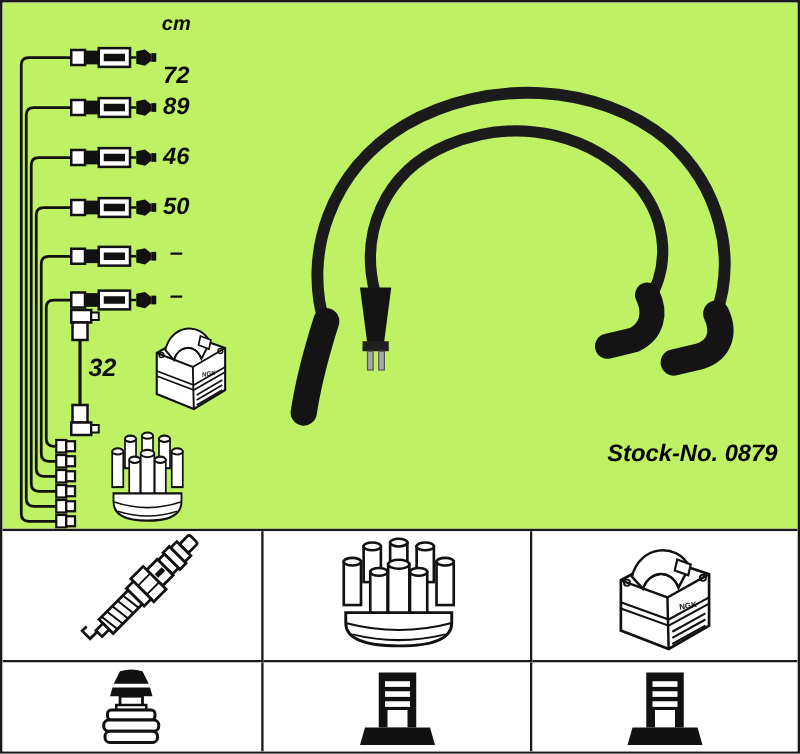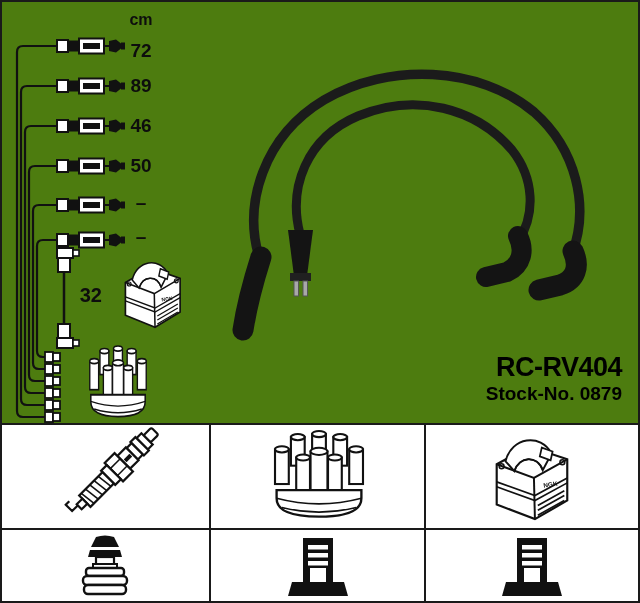--- a/index.html
+++ b/index.html
@@ -1,26 +1,26 @@
 <!DOCTYPE html>
 <html><head>
 <meta charset="utf-8">
 <style>
   html,body{margin:0;padding:0;background:#e8e8e8;}
   .page{
     position:relative;width:640px;height:603px;box-sizing:border-box;
     background:#ffffff;border:2px solid #1a1a1a;overflow:hidden;
     font-family:"Liberation Sans","DejaVu Sans",sans-serif;color:#111;
   }
-  .top-panel{position:absolute;left:0;top:0;width:636px;height:421px;background:#4d7c0f;}
+  .top-panel{position:absolute;left:0;top:0;width:636px;height:421px;background:#bef264;font-style:italic;}
   .mlabel{position:absolute;left:120px;width:38px;text-align:center;
           font-weight:bold;font-size:19px;line-height:22px;color:#0d0d0d;}
   .unit-label{position:absolute;left:120px;top:9px;width:38px;text-align:center;
           font-weight:bold;font-size:16px;color:#0d0d0d;}
-  .coil-len-label{position:absolute;left:60px;top:282px;width:40px;text-align:right;
+  .coil-len-label{position:absolute;left:60px;top:282px;width:40px;text-align:center;
           font-weight:bold;font-size:20px;color:#0d0d0d;}
   .product-block{position:absolute;right:16px;top:350px;width:230px;text-align:right;color:#000;}
   .product-code{font-weight:bold;font-size:27px;line-height:30px;letter-spacing:-0.5px;}
   .product-stock{font-weight:bold;font-size:19px;line-height:23px;}
   .legend-grid{
     position:absolute;left:0;top:421px;width:636px;height:178px;
     display:grid;grid-template-columns:209px 215px 1fr;grid-template-rows:105px 1fr;
     border-top:2px solid #1a1a1a;background:#fff;
   }
   .cell{display:flex;align-items:center;justify-content:center;background:#fff;}
@@ -135,21 +135,21 @@
 
       <g>
         <use href="#coil-art" transform="translate(112,250) scale(0.76,0.8)"></use>
       </g>
       <g>
         <use href="#cap-art" transform="translate(82,344) scale(0.68,0.84)"></use>
       </g>
     </svg>
 
     <div class="unit-label">cm</div>
-    <div class="mlabel" style="top:38px">72</div>
+    <div class="mlabel" style="top:48px">72</div>
     <div class="mlabel" style="top:73px">89</div>
     <div class="mlabel" style="top:113px">46</div>
     <div class="mlabel" style="top:153px">50</div>
     <div class="mlabel" style="top:190px">–</div>
     <div class="mlabel" style="top:224px">–</div>
     <div class="coil-len-label">32</div>
 
     <svg style="position:absolute;left:222px;top:62px" width="398" height="282" viewBox="0 0 398 282">
       <g stroke-linecap="round">
 
@@ -162,21 +162,20 @@
           <polygon points="64,166 89,166 83,212 70,212" fill="#141414"></polygon>
           <rect x="66" y="209" width="21" height="8" fill="#202020"></rect>
           <rect x="70" y="217" width="4.5" height="15" fill="#a8a8a8" stroke="#555" stroke-width="1"></rect>
           <rect x="79" y="217" width="4.5" height="15" fill="#a8a8a8" stroke="#555" stroke-width="1"></rect>
         </g>
         <path d="M294,172 C301,186 298,201 283,208 L262,213" fill="none" stroke="#141414" stroke-width="20"></path>
       </g>
     </svg>
 
     <div class="product-block">
-      <div class="product-code">RC-RV404</div>
       <div class="product-stock">Stock-No. 0879</div>
     </div>
   </div>
 
   <div class="legend-grid">
 
     <div class="cell br bb">
       <svg width="190" height="100" viewBox="0 0 190 100">
         <g transform="translate(100,48) rotate(45)" fill="#fff" stroke="#111" stroke-width="2.2">
           <rect x="-5" y="-62" width="10" height="11" rx="2"></rect>

